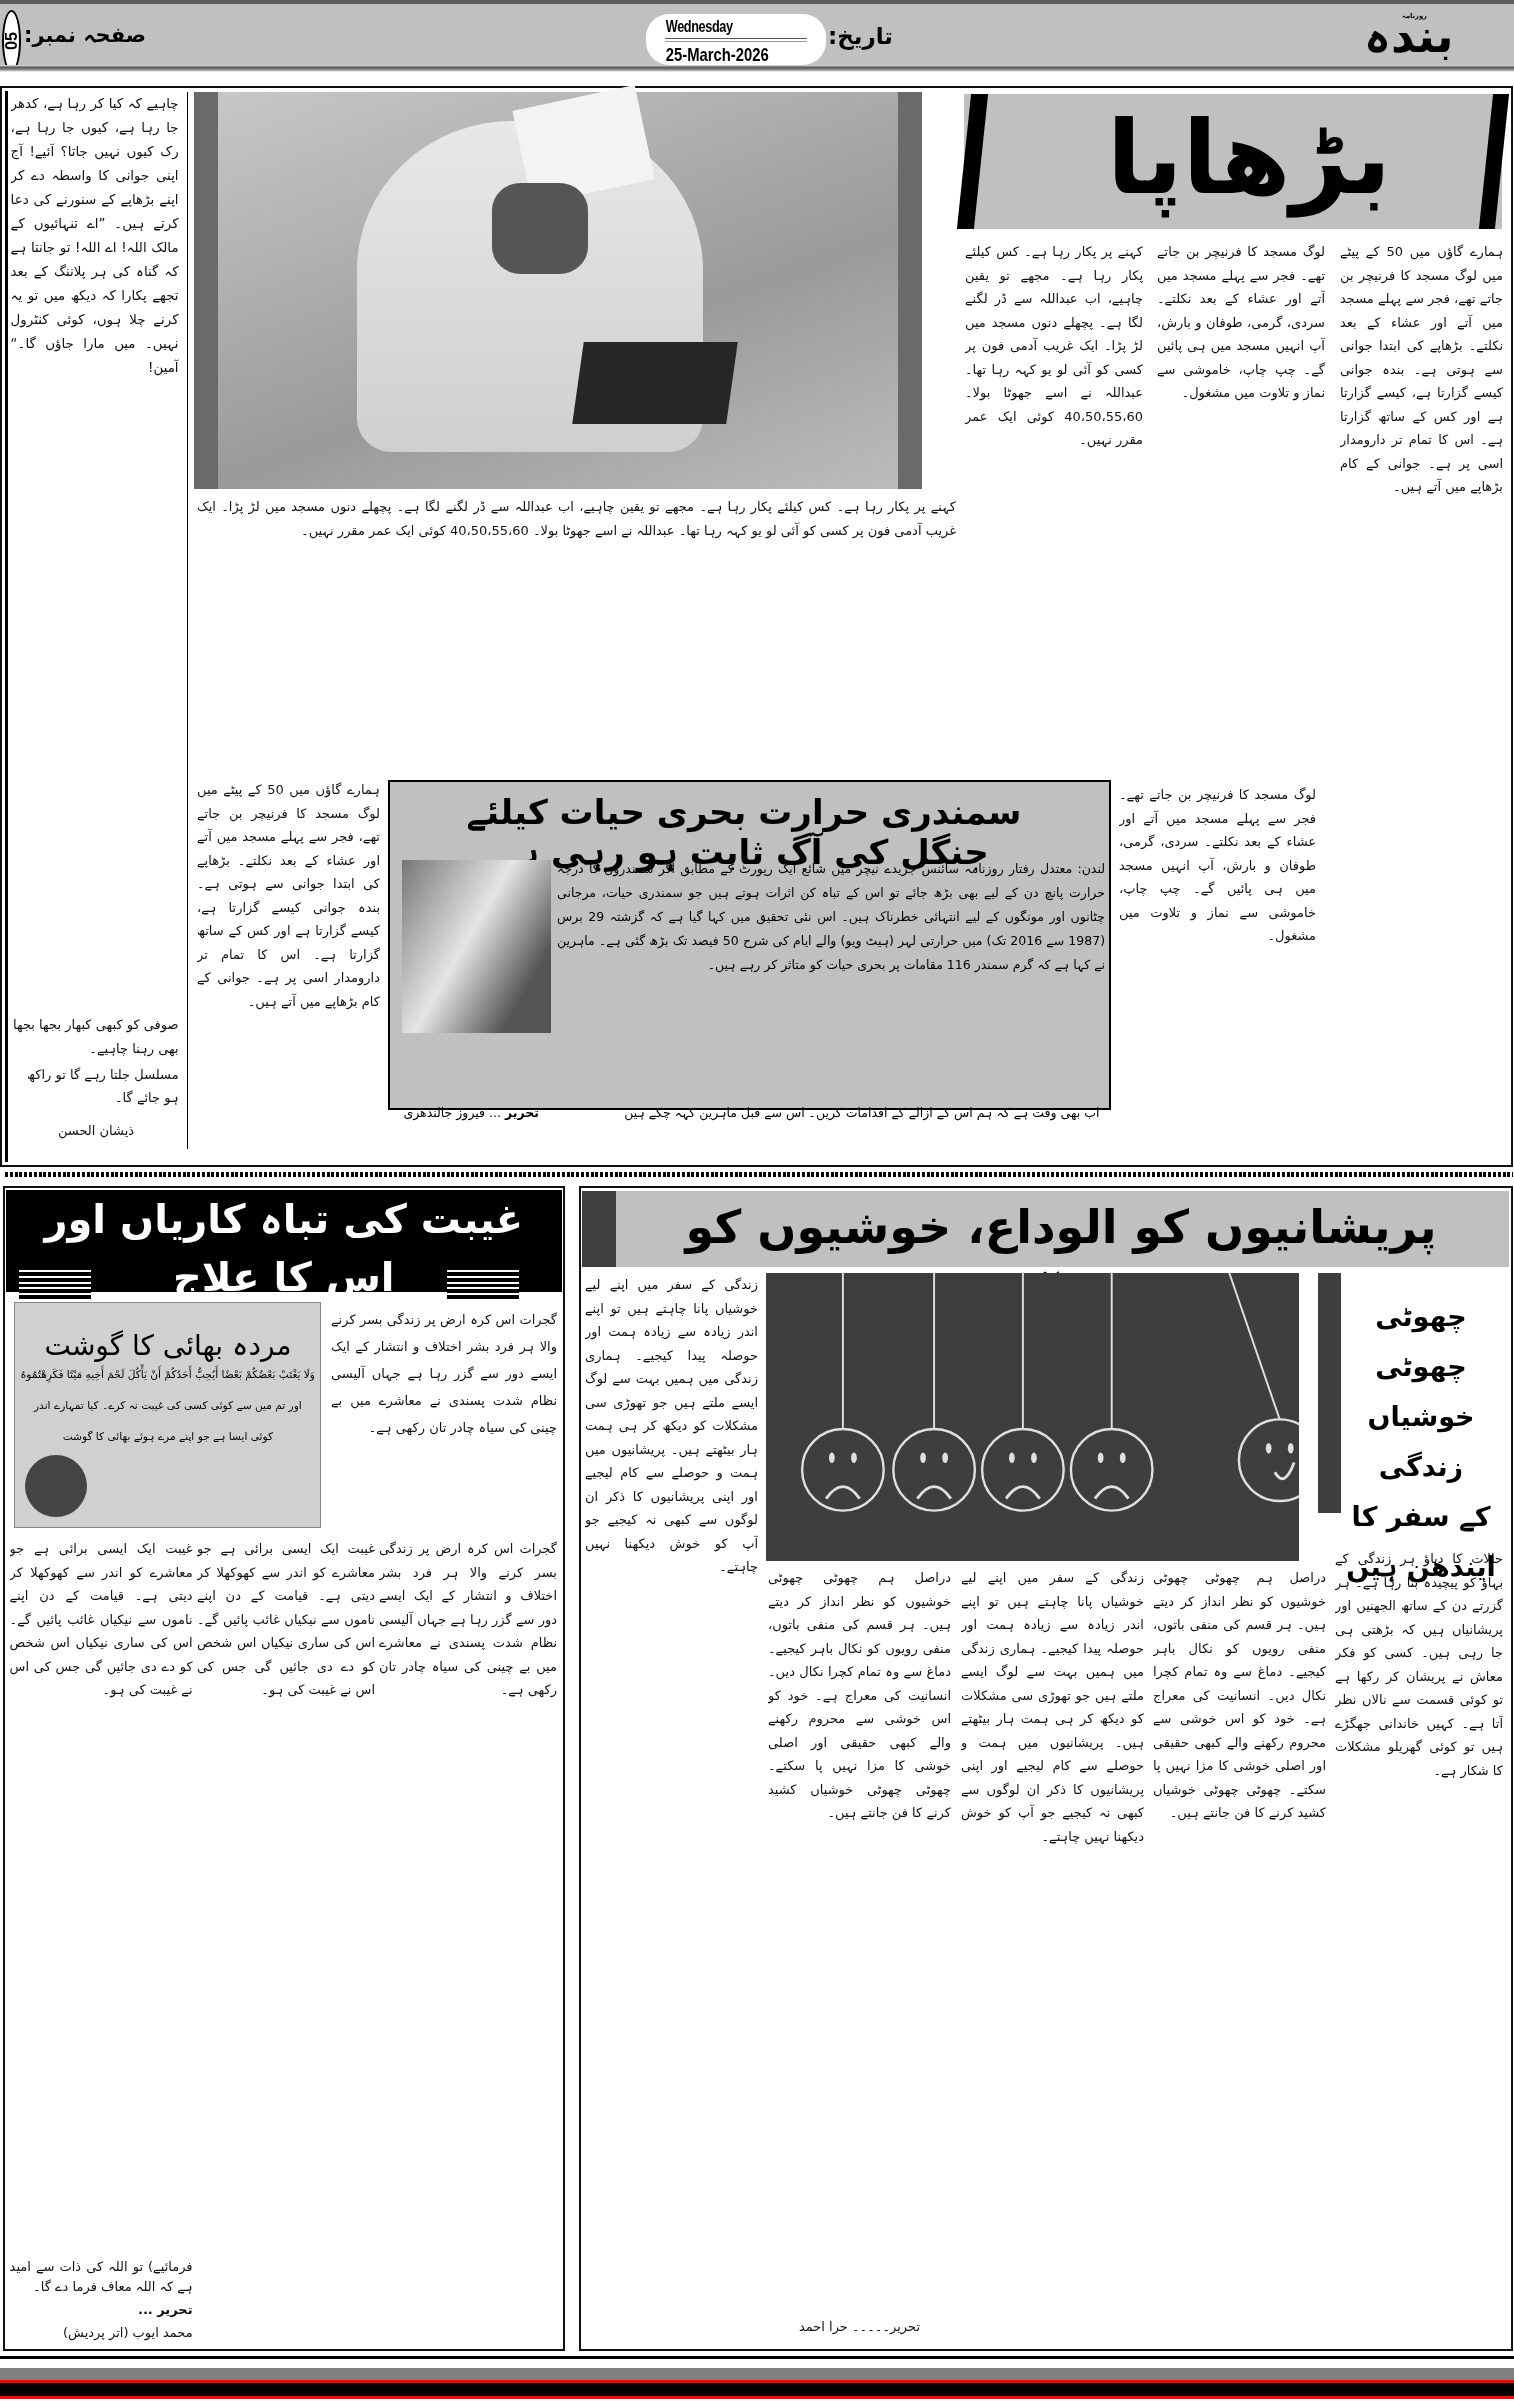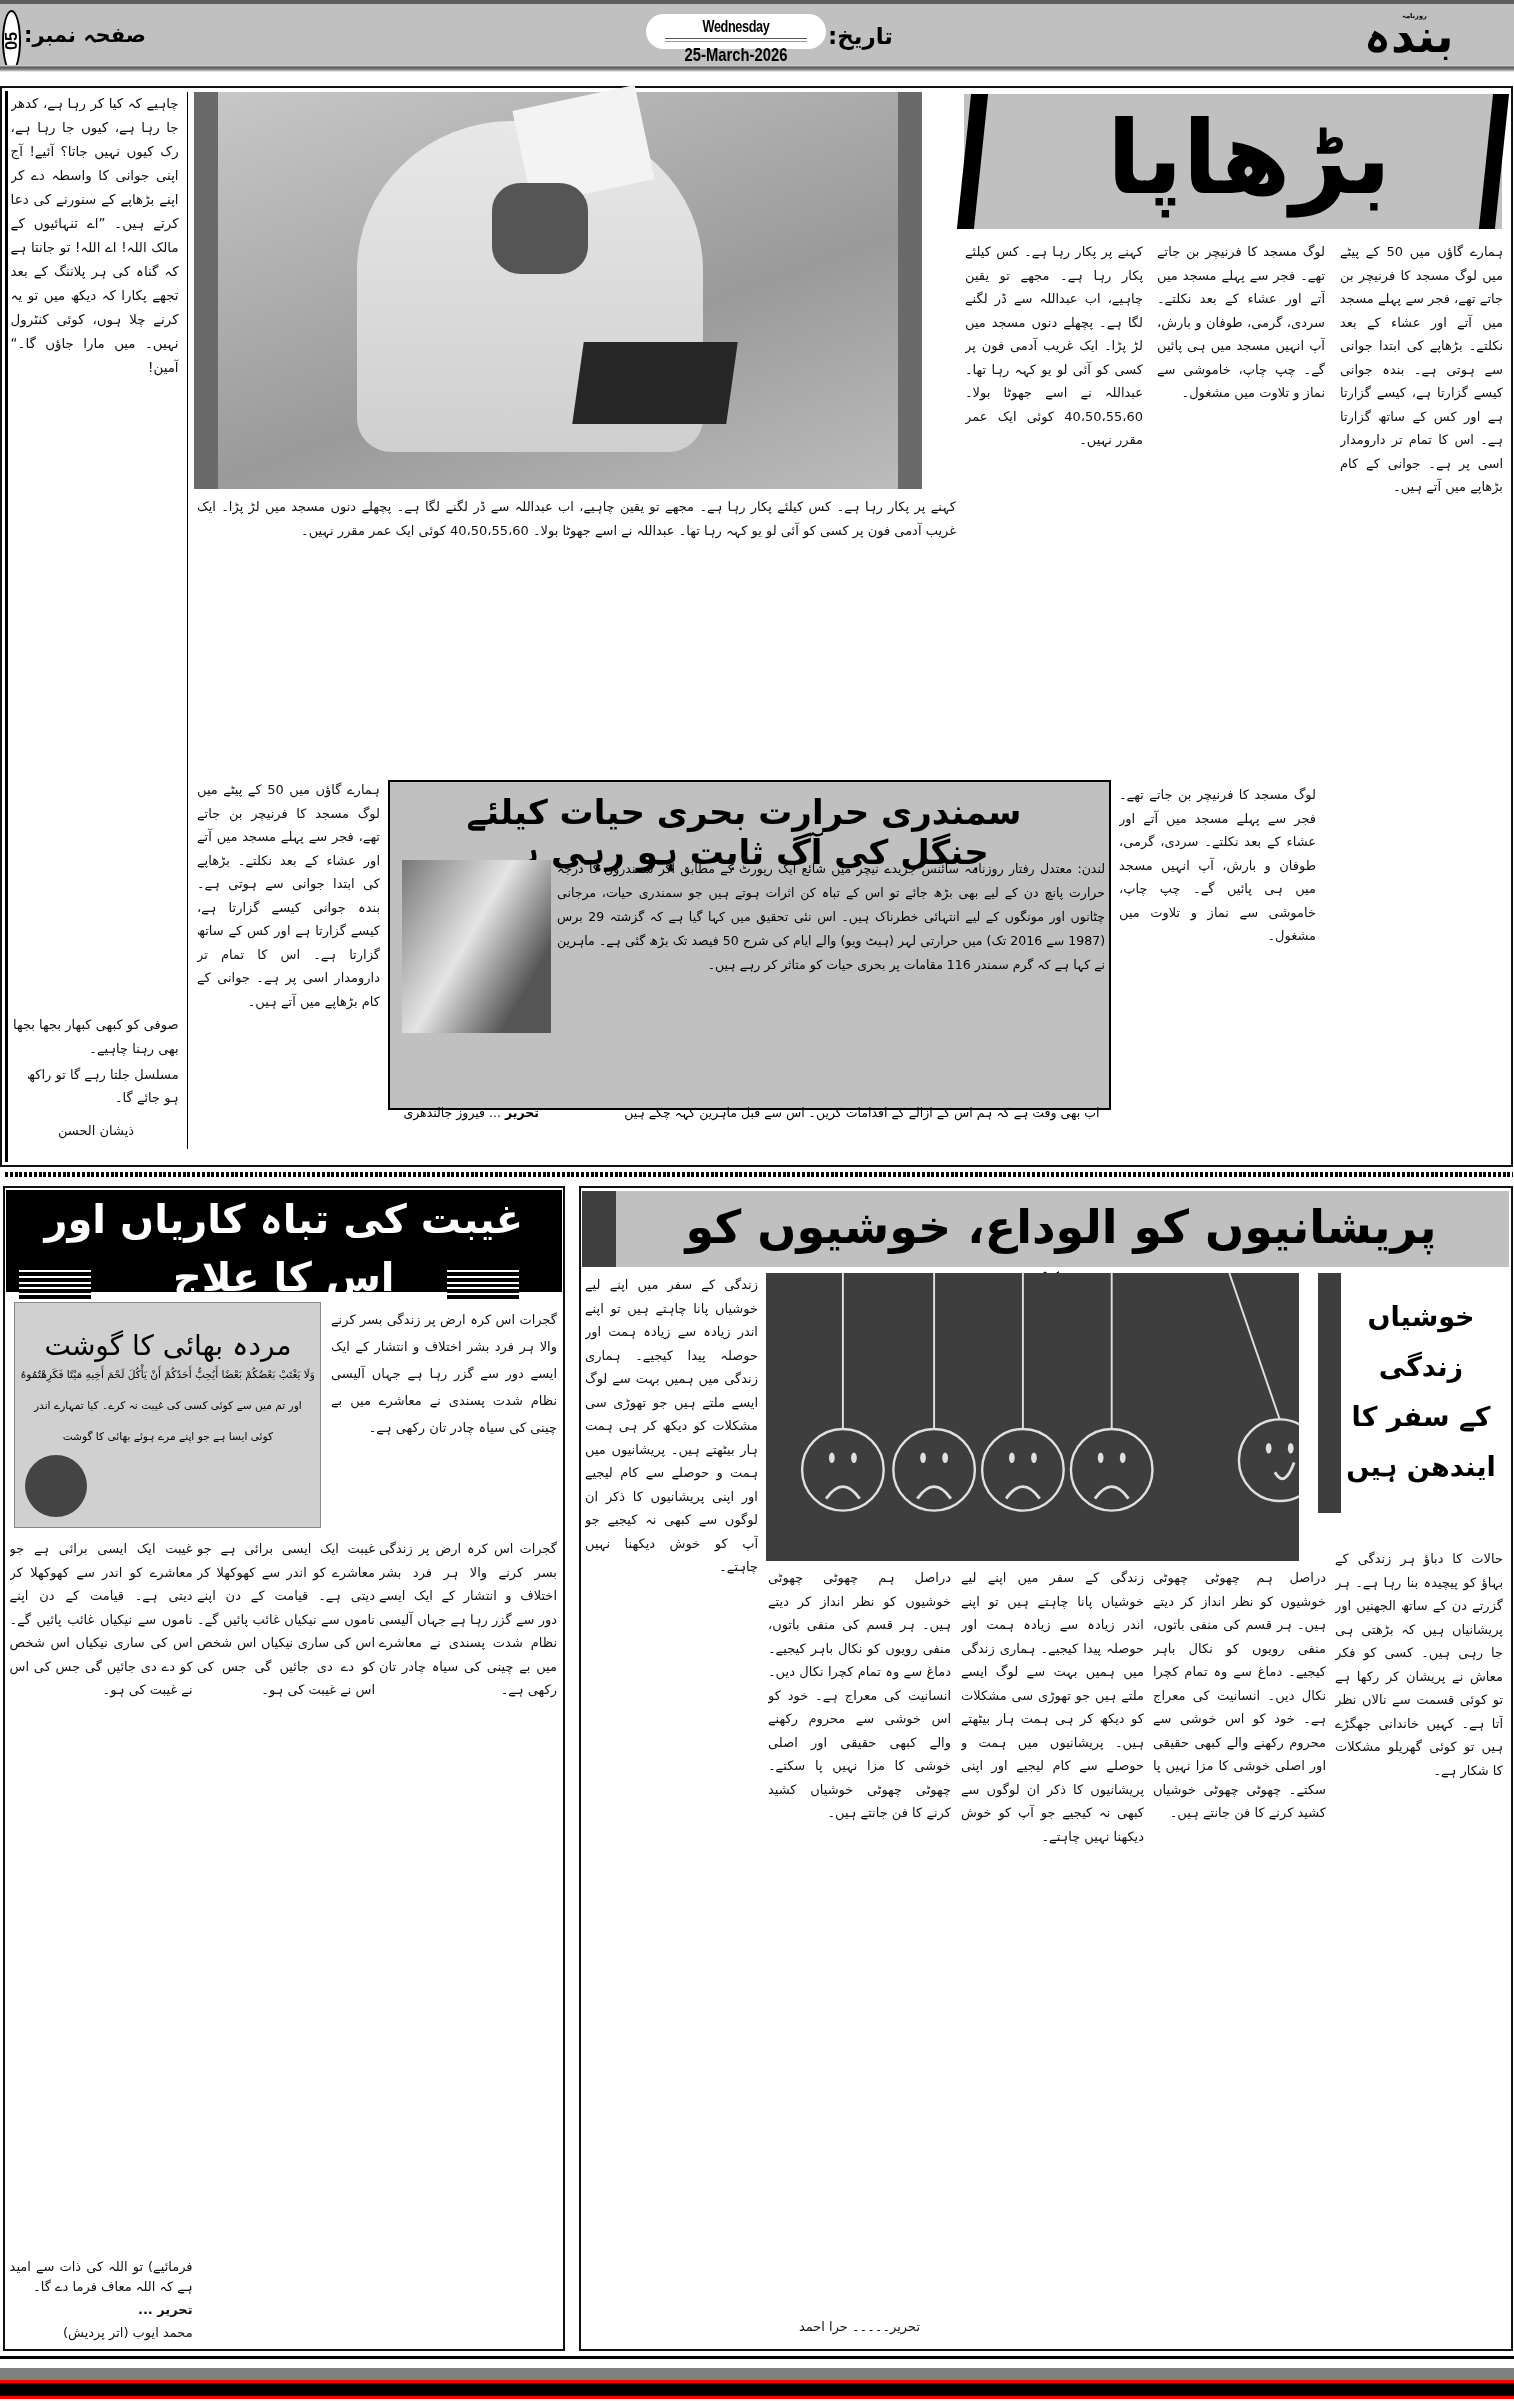--- a/index.html
+++ b/index.html
@@ -5,21 +5,21 @@
 *{box-sizing:border-box;margin:0;padding:0}
 html,body{width:1515px;height:2401px;background:#fff;overflow:hidden}
 body{position:relative;font-family:"DejaVu Sans",sans-serif;color:#000}
 .ur{direction:rtl;font-family:"DejaVu Sans",sans-serif}
 
 .topbar{position:absolute;left:0;top:0;width:1515px;height:3.8px;background:#5e5e5e}
 .masthead{position:absolute;left:0;top:3.8px;width:1515px;height:61px;background:#c0c0c0}
 .mastline{position:absolute;left:0;top:65px;width:1515px;height:6.7px;background:linear-gradient(#e6e6e6,#5a5a5a,#8a8a8a,#fff)}
 .pageno{position:absolute;left:1.9px;top:5.8px;width:19px;height:62px;border:2.4px solid #000;border-radius:50%;background:#fff;display:flex;align-items:center;justify-content:center;font:bold 16.3px "Liberation Sans",sans-serif;writing-mode:vertical-rl;transform:rotate(180deg)}
 .pageno-label{position:absolute;left:24px;top:19px;font-size:21px;font-weight:bold}
-.datebox{position:absolute;left:646px;top:10.6px;width:180px;height:35px;background:#fff;border-radius:23px;text-align:center}
+.datebox{position:absolute;left:646px;top:10.6px;width:180px;height:51px;background:#fff;border-radius:23px;text-align:left}
 .dateday{font:bold 16.3px "Liberation Sans",sans-serif;letter-spacing:-0.5px;margin-top:2.9px;transform:scaleX(.78);display:block}
 .daterule{height:3.8px;margin:1.9px 19px;border-top:1.4px solid #555;border-bottom:1px solid #999}
 .datefull{font:bold 19px "Liberation Sans",sans-serif;transform:scaleX(.78);display:block}
 .date-label{position:absolute;left:828px;top:19px;font-size:23px;font-weight:bold}
 .logo{position:absolute;left:1364px;top:9.6px;font-size:46px;font-weight:bold;line-height:1}
 .logo small{position:absolute;font-size:6.7px;top:0;left:38px;white-space:nowrap}
 
 .frame{position:absolute;border:2.9px solid #111}
 .thin{position:absolute;background:#000}
 .dots{position:absolute;height:4.8px;background:repeating-linear-gradient(90deg,#000 0 2.9px,#fff 2.9px 4.8px)}
@@ -195,20 +195,21 @@
         <line x1="965" y1="0" x2="1070" y2="305" stroke="#e0e0e0" stroke-width="4"></line>
         <ellipse cx="1070" cy="390" rx="85" ry="85" fill="none" stroke="#e0e0e0" stroke-width="5"></ellipse>
         <ellipse cx="1047" cy="365" rx="6" ry="11" fill="#e0e0e0"></ellipse>
         <ellipse cx="1093" cy="365" rx="6" ry="11" fill="#e0e0e0"></ellipse>
         <path d="M 1060 415 Q 1080 450 1100 395" fill="none" stroke="#e0e0e0" stroke-width="6"></path>
       </g>
     </svg>
 </div>
 <div class="side-dark"></div>
 <div class="quote">
+  <div>چھوٹی چھوٹی</div>
   <div>خوشیاں زندگی</div>
   <div>کے سفر کا</div>
   <div>ایندھن ہیں</div>
 </div>
 
 <div class="col" style="left:585px;top:1273px;width:173px;height:1057px">زندگی کے سفر میں اپنے لیے خوشیاں پانا چاہتے ہیں تو اپنے اندر زیادہ سے زیادہ ہمت اور حوصلہ پیدا کیجیے۔ ہماری زندگی میں ہمیں بہت سے لوگ ایسے ملتے ہیں جو تھوڑی سی مشکلات کو دیکھ کر ہی ہمت ہار بیٹھتے ہیں۔ پریشانیوں میں ہمت و حوصلے سے کام لیجیے اور اپنی پریشانیوں کا ذکر ان لوگوں سے کبھی نہ کیجیے جو آپ کو خوش دیکھنا نہیں چاہتے۔</div>
 <div class="col" style="left:1335px;top:1547px;width:168px;height:788px">حالات کا دباؤ ہر زندگی کے بہاؤ کو پیچیدہ بنا رہا ہے۔ ہر گزرتے دن کے ساتھ الجھنیں اور پریشانیاں ہیں کہ بڑھتی ہی جا رہی ہیں۔ کسی کو فکر معاش نے پریشان کر رکھا ہے تو کوئی قسمت سے نالاں نظر آتا ہے۔ کہیں خاندانی جھگڑے ہیں تو کوئی گھریلو مشکلات کا شکار ہے۔</div>
 <div class="col" style="left:1153px;top:1566px;width:173px;height:768px">دراصل ہم چھوٹی چھوٹی خوشیوں کو نظر انداز کر دیتے ہیں۔ ہر قسم کی منفی باتوں، منفی رویوں کو نکال باہر کیجیے۔ دماغ سے وہ تمام کچرا نکال دیں۔ انسانیت کی معراج ہے۔ خود کو اس خوشی سے محروم رکھنے والے کبھی حقیقی اور اصلی خوشی کا مزا نہیں پا سکتے۔ چھوٹی چھوٹی خوشیاں کشید کرنے کا فن جانتے ہیں۔</div>
 <div class="col" style="left:961px;top:1566px;width:183px;height:768px">زندگی کے سفر میں اپنے لیے خوشیاں پانا چاہتے ہیں تو اپنے اندر زیادہ سے زیادہ ہمت اور حوصلہ پیدا کیجیے۔ ہماری زندگی میں ہمیں بہت سے لوگ ایسے ملتے ہیں جو تھوڑی سی مشکلات کو دیکھ کر ہی ہمت ہار بیٹھتے ہیں۔ پریشانیوں میں ہمت و حوصلے سے کام لیجیے اور اپنی پریشانیوں کا ذکر ان لوگوں سے کبھی نہ کیجیے جو آپ کو خوش دیکھنا نہیں چاہتے۔</div>
 <div class="col" style="left:768px;top:1566px;width:183px;height:701px">دراصل ہم چھوٹی چھوٹی خوشیوں کو نظر انداز کر دیتے ہیں۔ ہر قسم کی منفی باتوں، منفی رویوں کو نکال باہر کیجیے۔ دماغ سے وہ تمام کچرا نکال دیں۔ انسانیت کی معراج ہے۔ خود کو اس خوشی سے محروم رکھنے والے کبھی حقیقی اور اصلی خوشی کا مزا نہیں پا سکتے۔ چھوٹی چھوٹی خوشیاں کشید کرنے کا فن جانتے ہیں۔</div>

